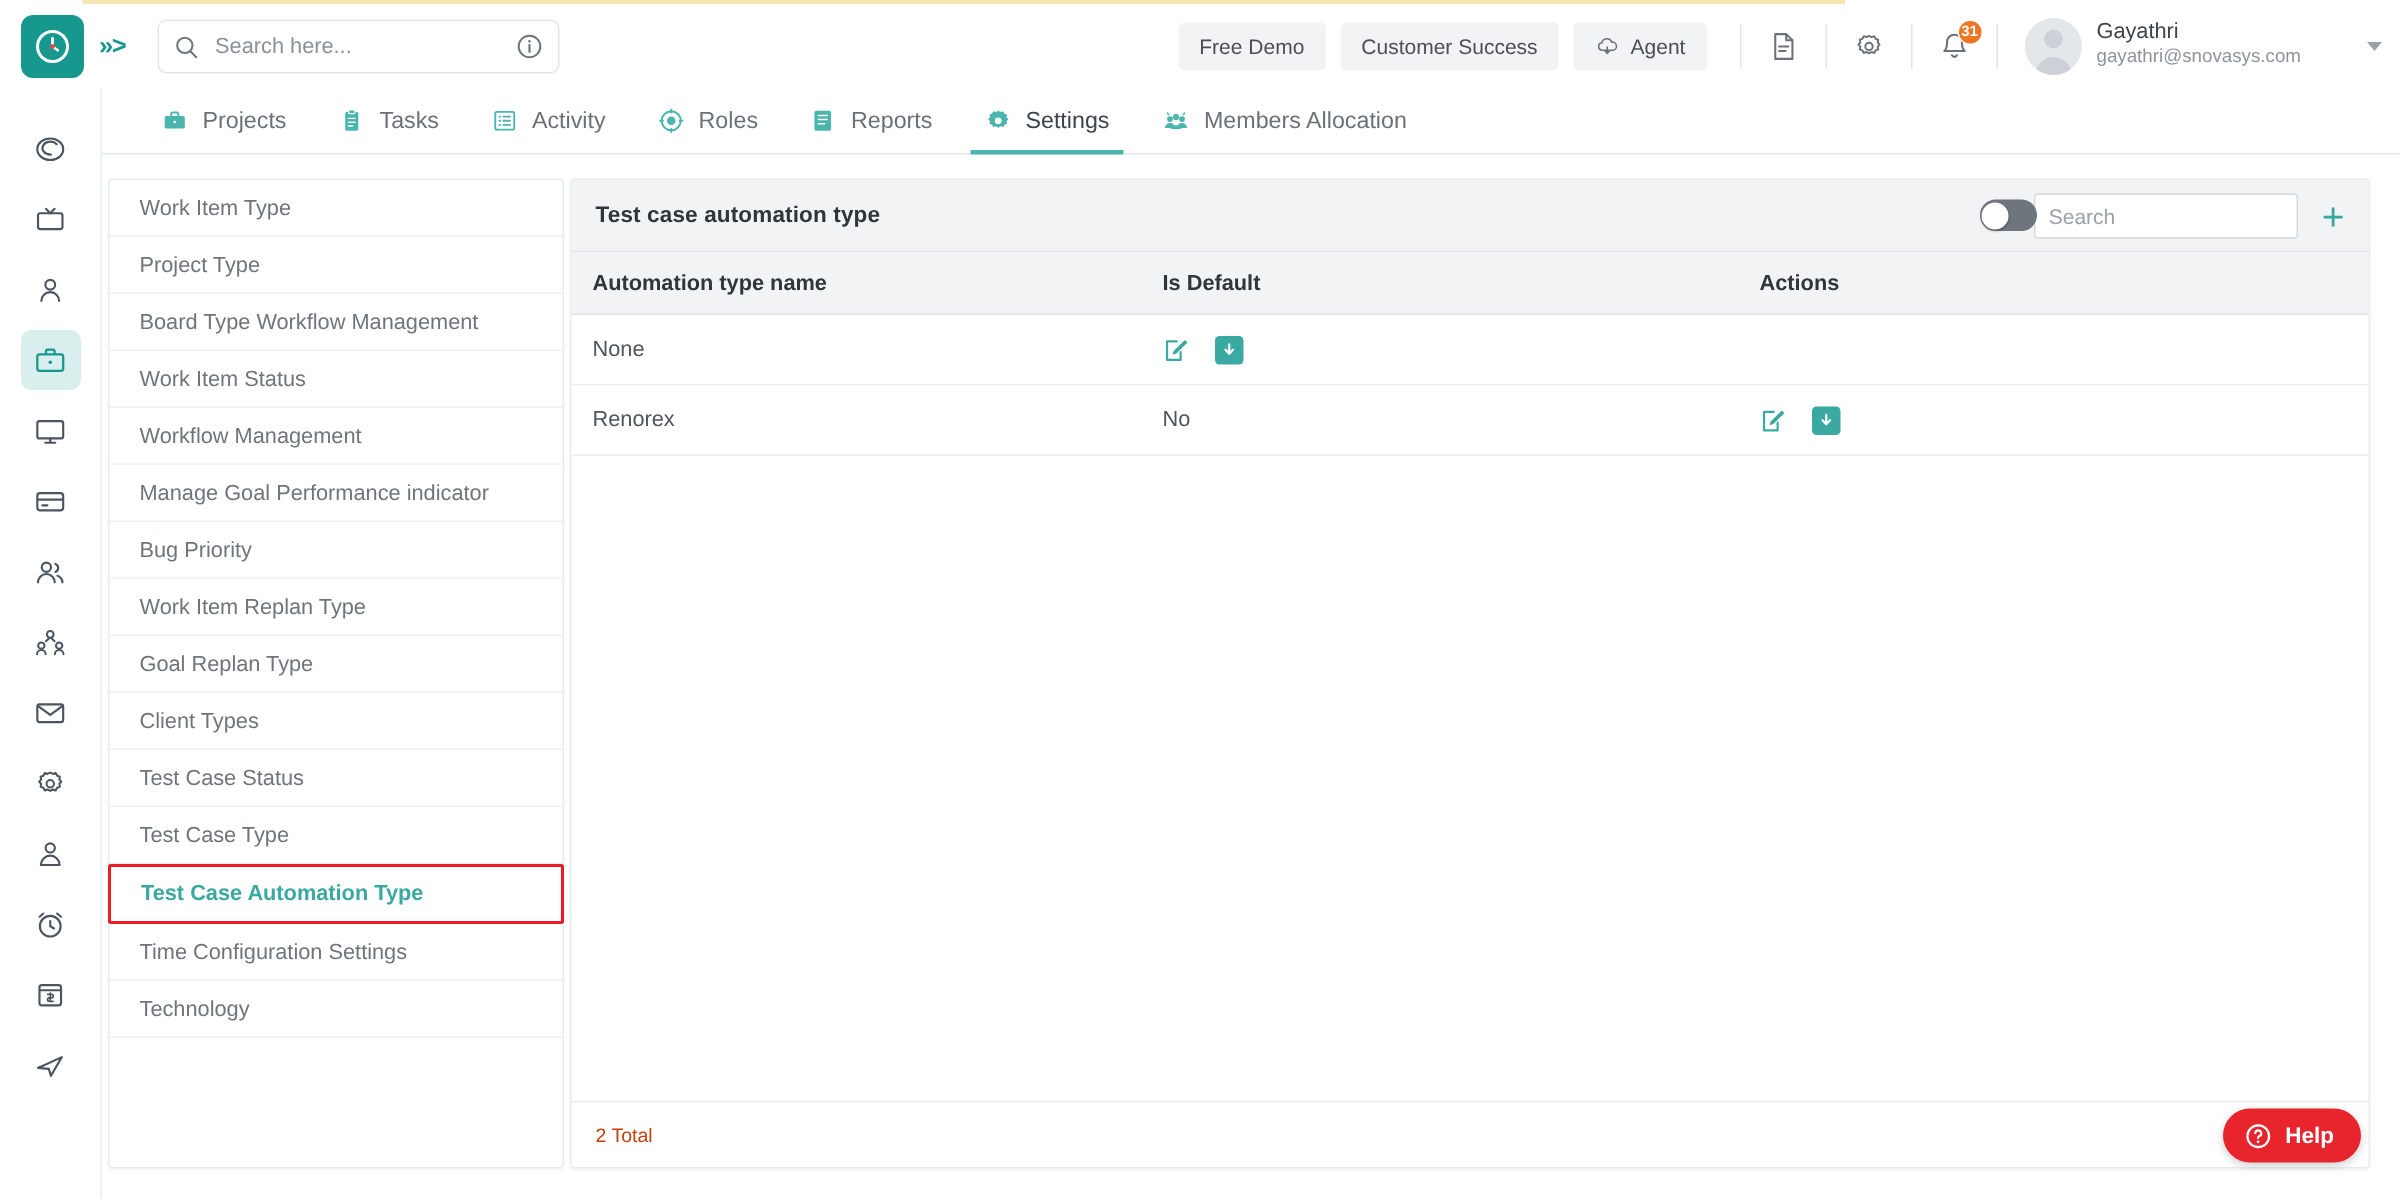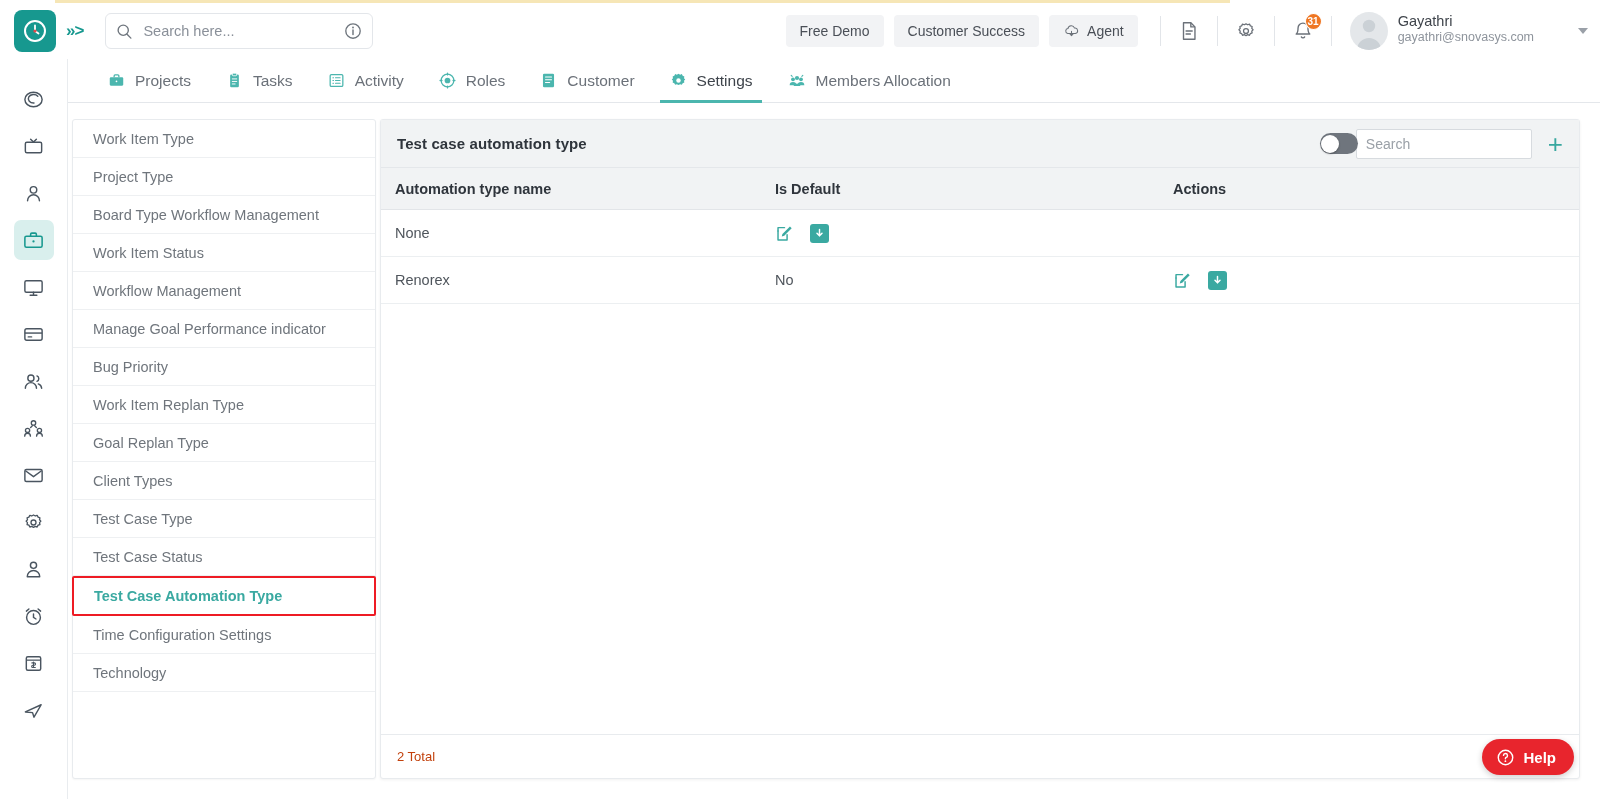--- a/index.html
+++ b/index.html
@@ -434,21 +434,21 @@
       <span>Roles</span>
     </div>
 
     <div class="nav-tab">
       <span class="ic">
         <svg width="19" height="19" viewBox="0 0 24 24" fill="none">
           <rect x="5" y="3.5" width="14" height="17" rx="1.6" fill="#4bb6ae"></rect>
           <path d="M8.2 7.5 H15.8 M8.2 11 H15.8 M8.2 14.5 H13.5" stroke="#fff" stroke-width="1.3" stroke-linecap="round"></path>
         </svg>
       </span>
-      <span>Customer</span>
+      <span>Reports</span>
     </div>
 
     <div class="nav-tab active">
       <span class="ic">
         <svg width="19" height="19" viewBox="0 0 24 24" fill="none">
           <path d="M12 3.6 l2.1 1.1 2.1 -.8 1.1 2.1 2.1 .8 -.45 2.2 1.55 1.7 -1.55 1.7 .45 2.2 -2.1 .8 -1.1 2.1 -2.1 -.8 -2.1 1.1 -2.1 -1.1 -2.1 .8 -1.1 -2.1 -2.1 -.8 .45 -2.2 -1.55 -1.7 1.55 -1.7 -.45 -2.2 2.1 -.8 1.1 -2.1 2.1 .8z" fill="#4bb6ae"></path>
           <circle cx="12" cy="12" r="2.8" fill="#fff"></circle>
         </svg>
       </span>
       <span>Settings</span>
@@ -493,24 +493,24 @@
     <div class="submenu-item">
       <span>Work Item Replan Type</span>
       </div>
     <div class="submenu-item">
       <span>Goal Replan Type</span>
       </div>
     <div class="submenu-item">
       <span>Client Types</span>
       </div>
     <div class="submenu-item">
+      <span>Test Case Status</span>
+      </div>
+    <div class="submenu-item">
       <span>Test Case Type</span>
-      </div>
-    <div class="submenu-item">
-      <span>Test Case Status</span>
       </div>
     <div class="submenu-item selected">
       <span>Test Case Automation Type</span>
       </div>
     <div class="submenu-item">
       <span>Time Configuration Settings</span>
       </div>
     <div class="submenu-item">
       <span>Technology</span>
       </div>

